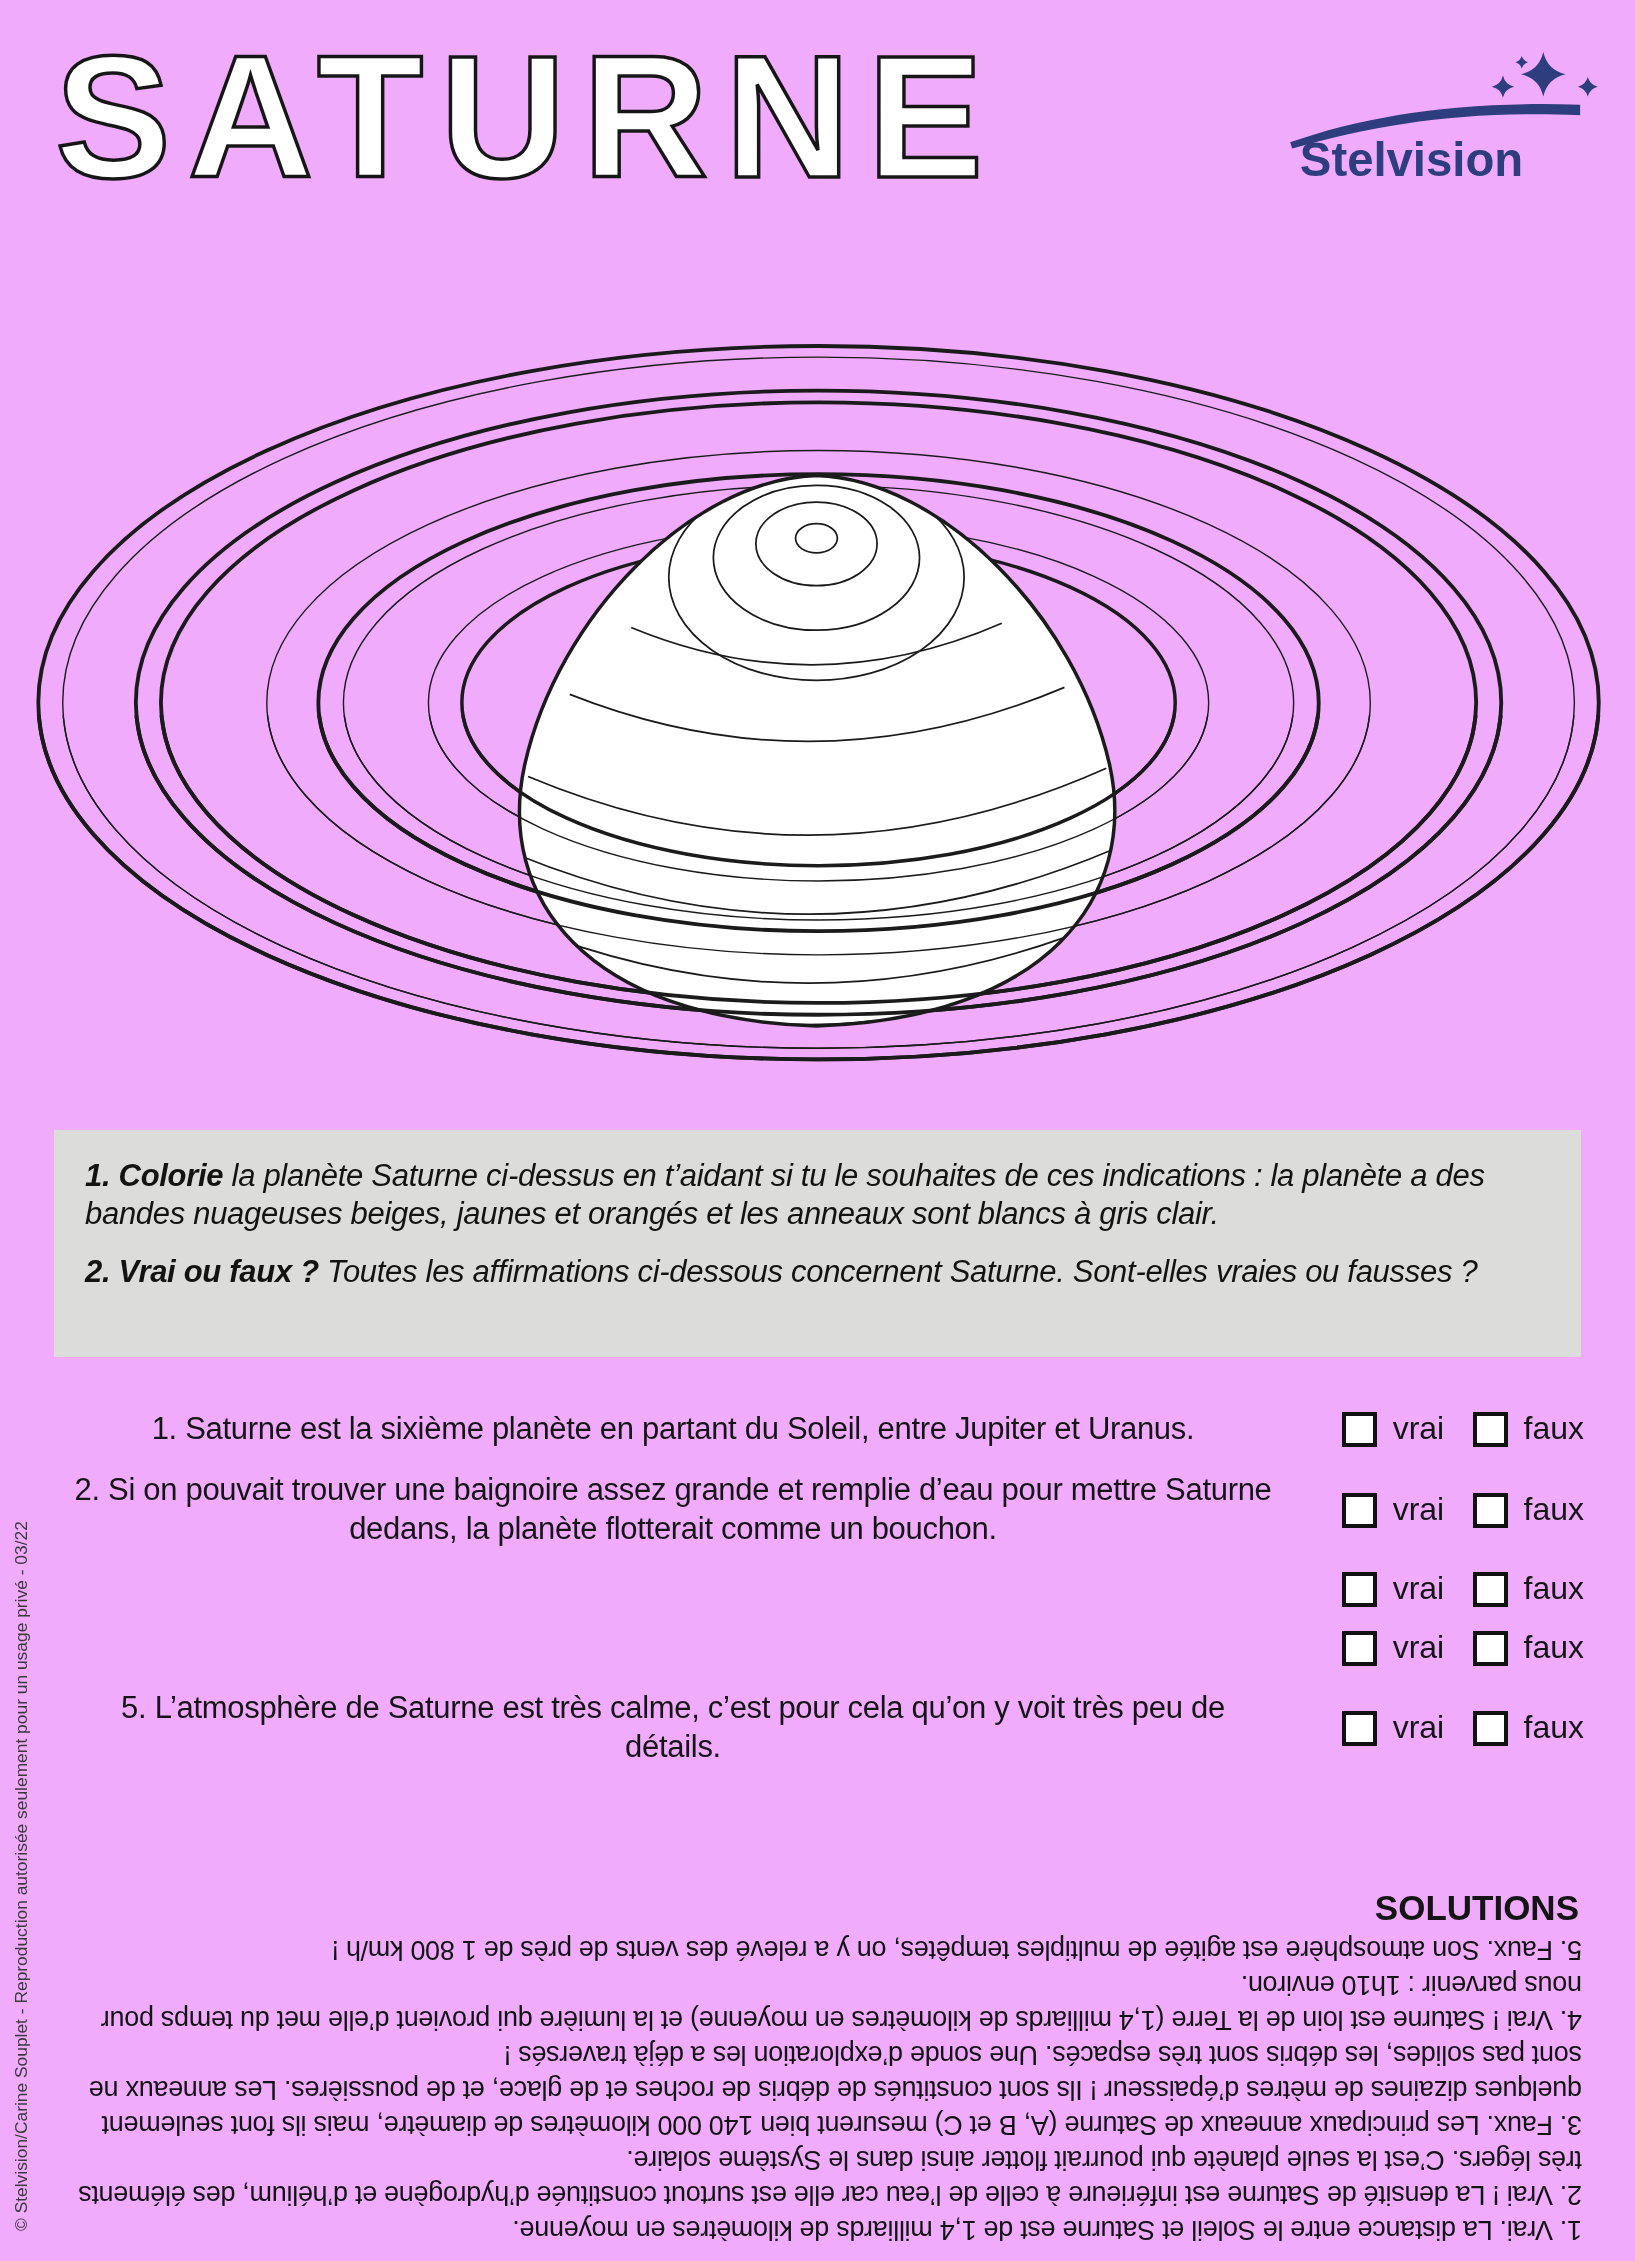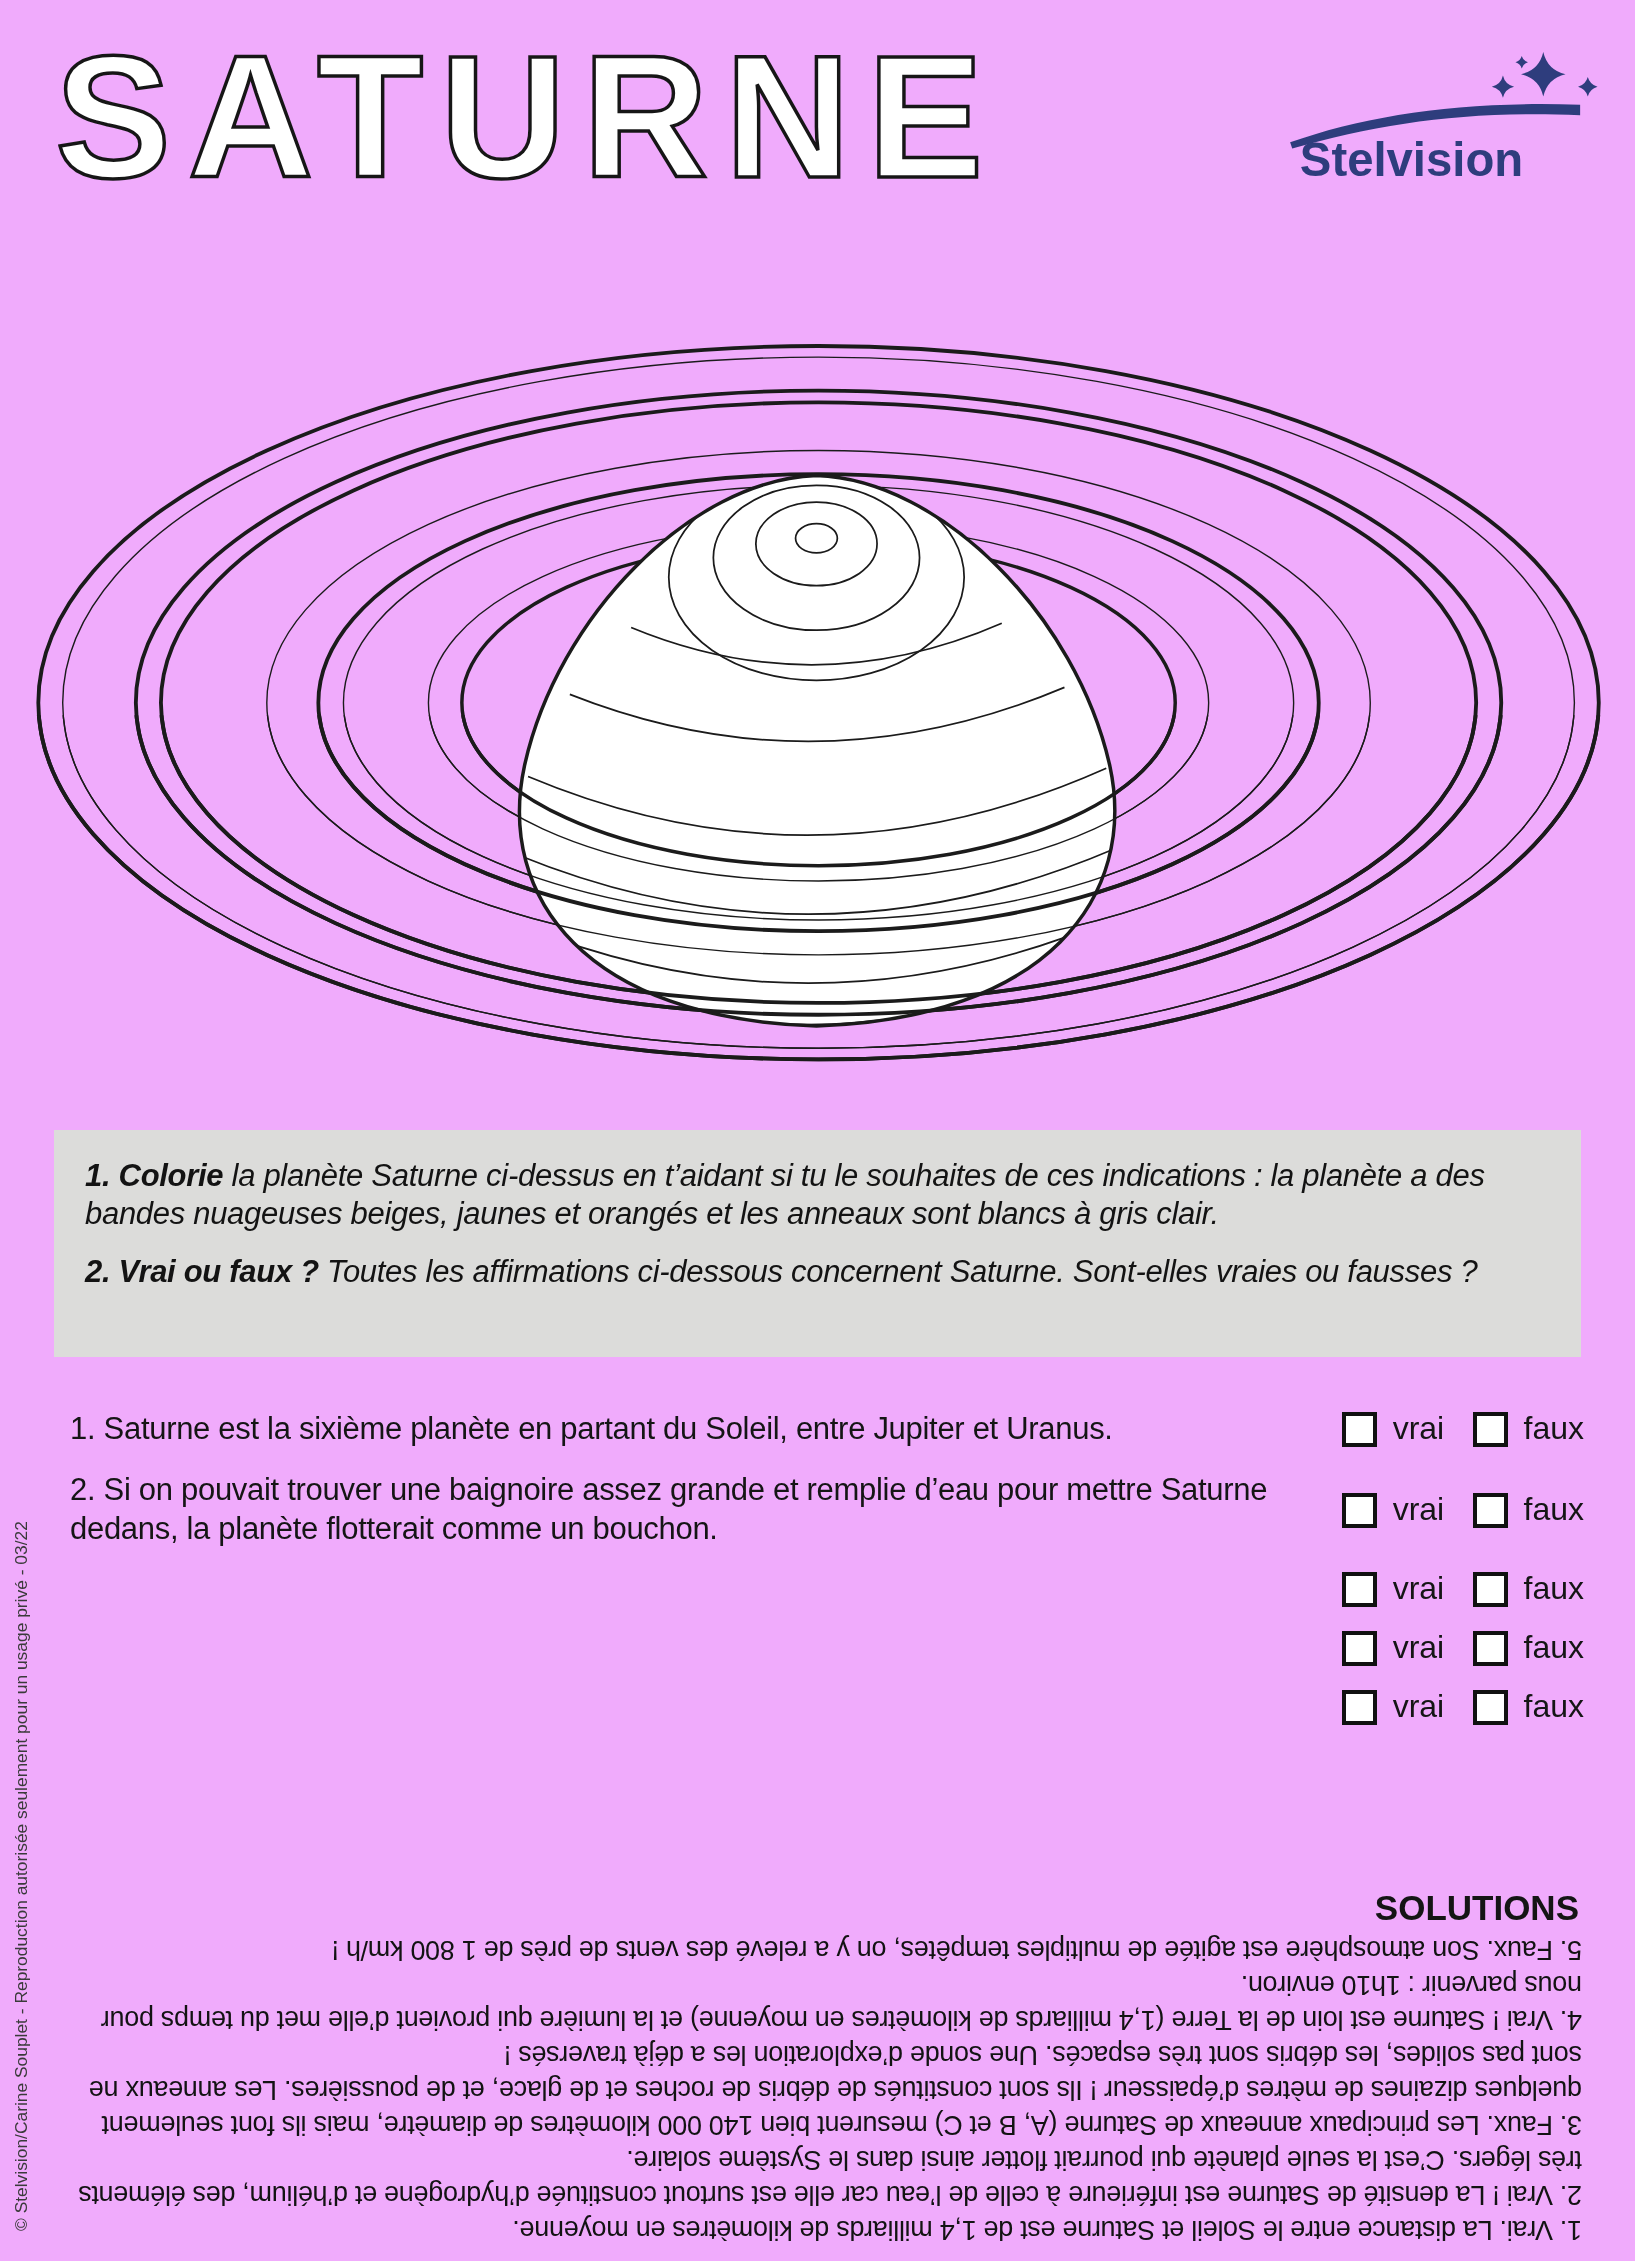--- a/index.html
+++ b/index.html
@@ -23,21 +23,21 @@
     position:absolute; left:54px; top:1130px; width:1527px; height:227px;
     background:#dcdcda; padding:26.5px 31px 0 31px;
     font-style:italic; font-size:31px; line-height:38px; letter-spacing:-0.3px; color:#131313;
   }
   .instructions p b { font-weight:bold;text-align:right; }
   .instructions p + p { margin-top:20px; }
 
   
   .questions { position:absolute; left:70px; top:1409px; width:1514px; }
   .q-row { display:flex; align-items:center; margin-bottom:22px; }
-  .q-text { width:1206px; font-size:31px; line-height:39px; letter-spacing:-0.3px; }
+  .q-text { width:1206px; font-size:31px; line-height:39px; letter-spacing:-0.3px;text-align:center; }
   .cb-group { margin-left:auto; display:flex; align-items:center; }
   .cb { width:35px; height:35px; border:4.2px solid #111; background:#fff; flex:0 0 auto; }
   .cb-label { font-size:32px; margin-left:15.3px; }
   .cb-pair + .cb-pair { margin-left:29px; }
   .cb-pair { display:flex; align-items:flex-end; }
 
   
   .solutions-heading {
     position:absolute; right:56px; top:1888px; font-size:35px; font-weight:bold; letter-spacing:0;
   }
@@ -185,20 +185,21 @@
             <span class="cb-label">vrai</span>
           </span>
         <span class="cb-pair">
             <span class="cb"></span>
             <span class="cb-label">faux</span>
           </span>
       </div>
     </div>
 
     <div class="q-row">
+      <div class="q-text">5. L’atmosphère de Saturne est très calme, c’est pour cela qu’on y voit très peu de détails.</div>
       <div class="cb-group">
         <span class="cb-pair">
             <span class="cb"></span>
             <span class="cb-label">vrai</span>
           </span>
         <span class="cb-pair">
             <span class="cb"></span>
             <span class="cb-label">faux</span>
           </span>
       </div>

